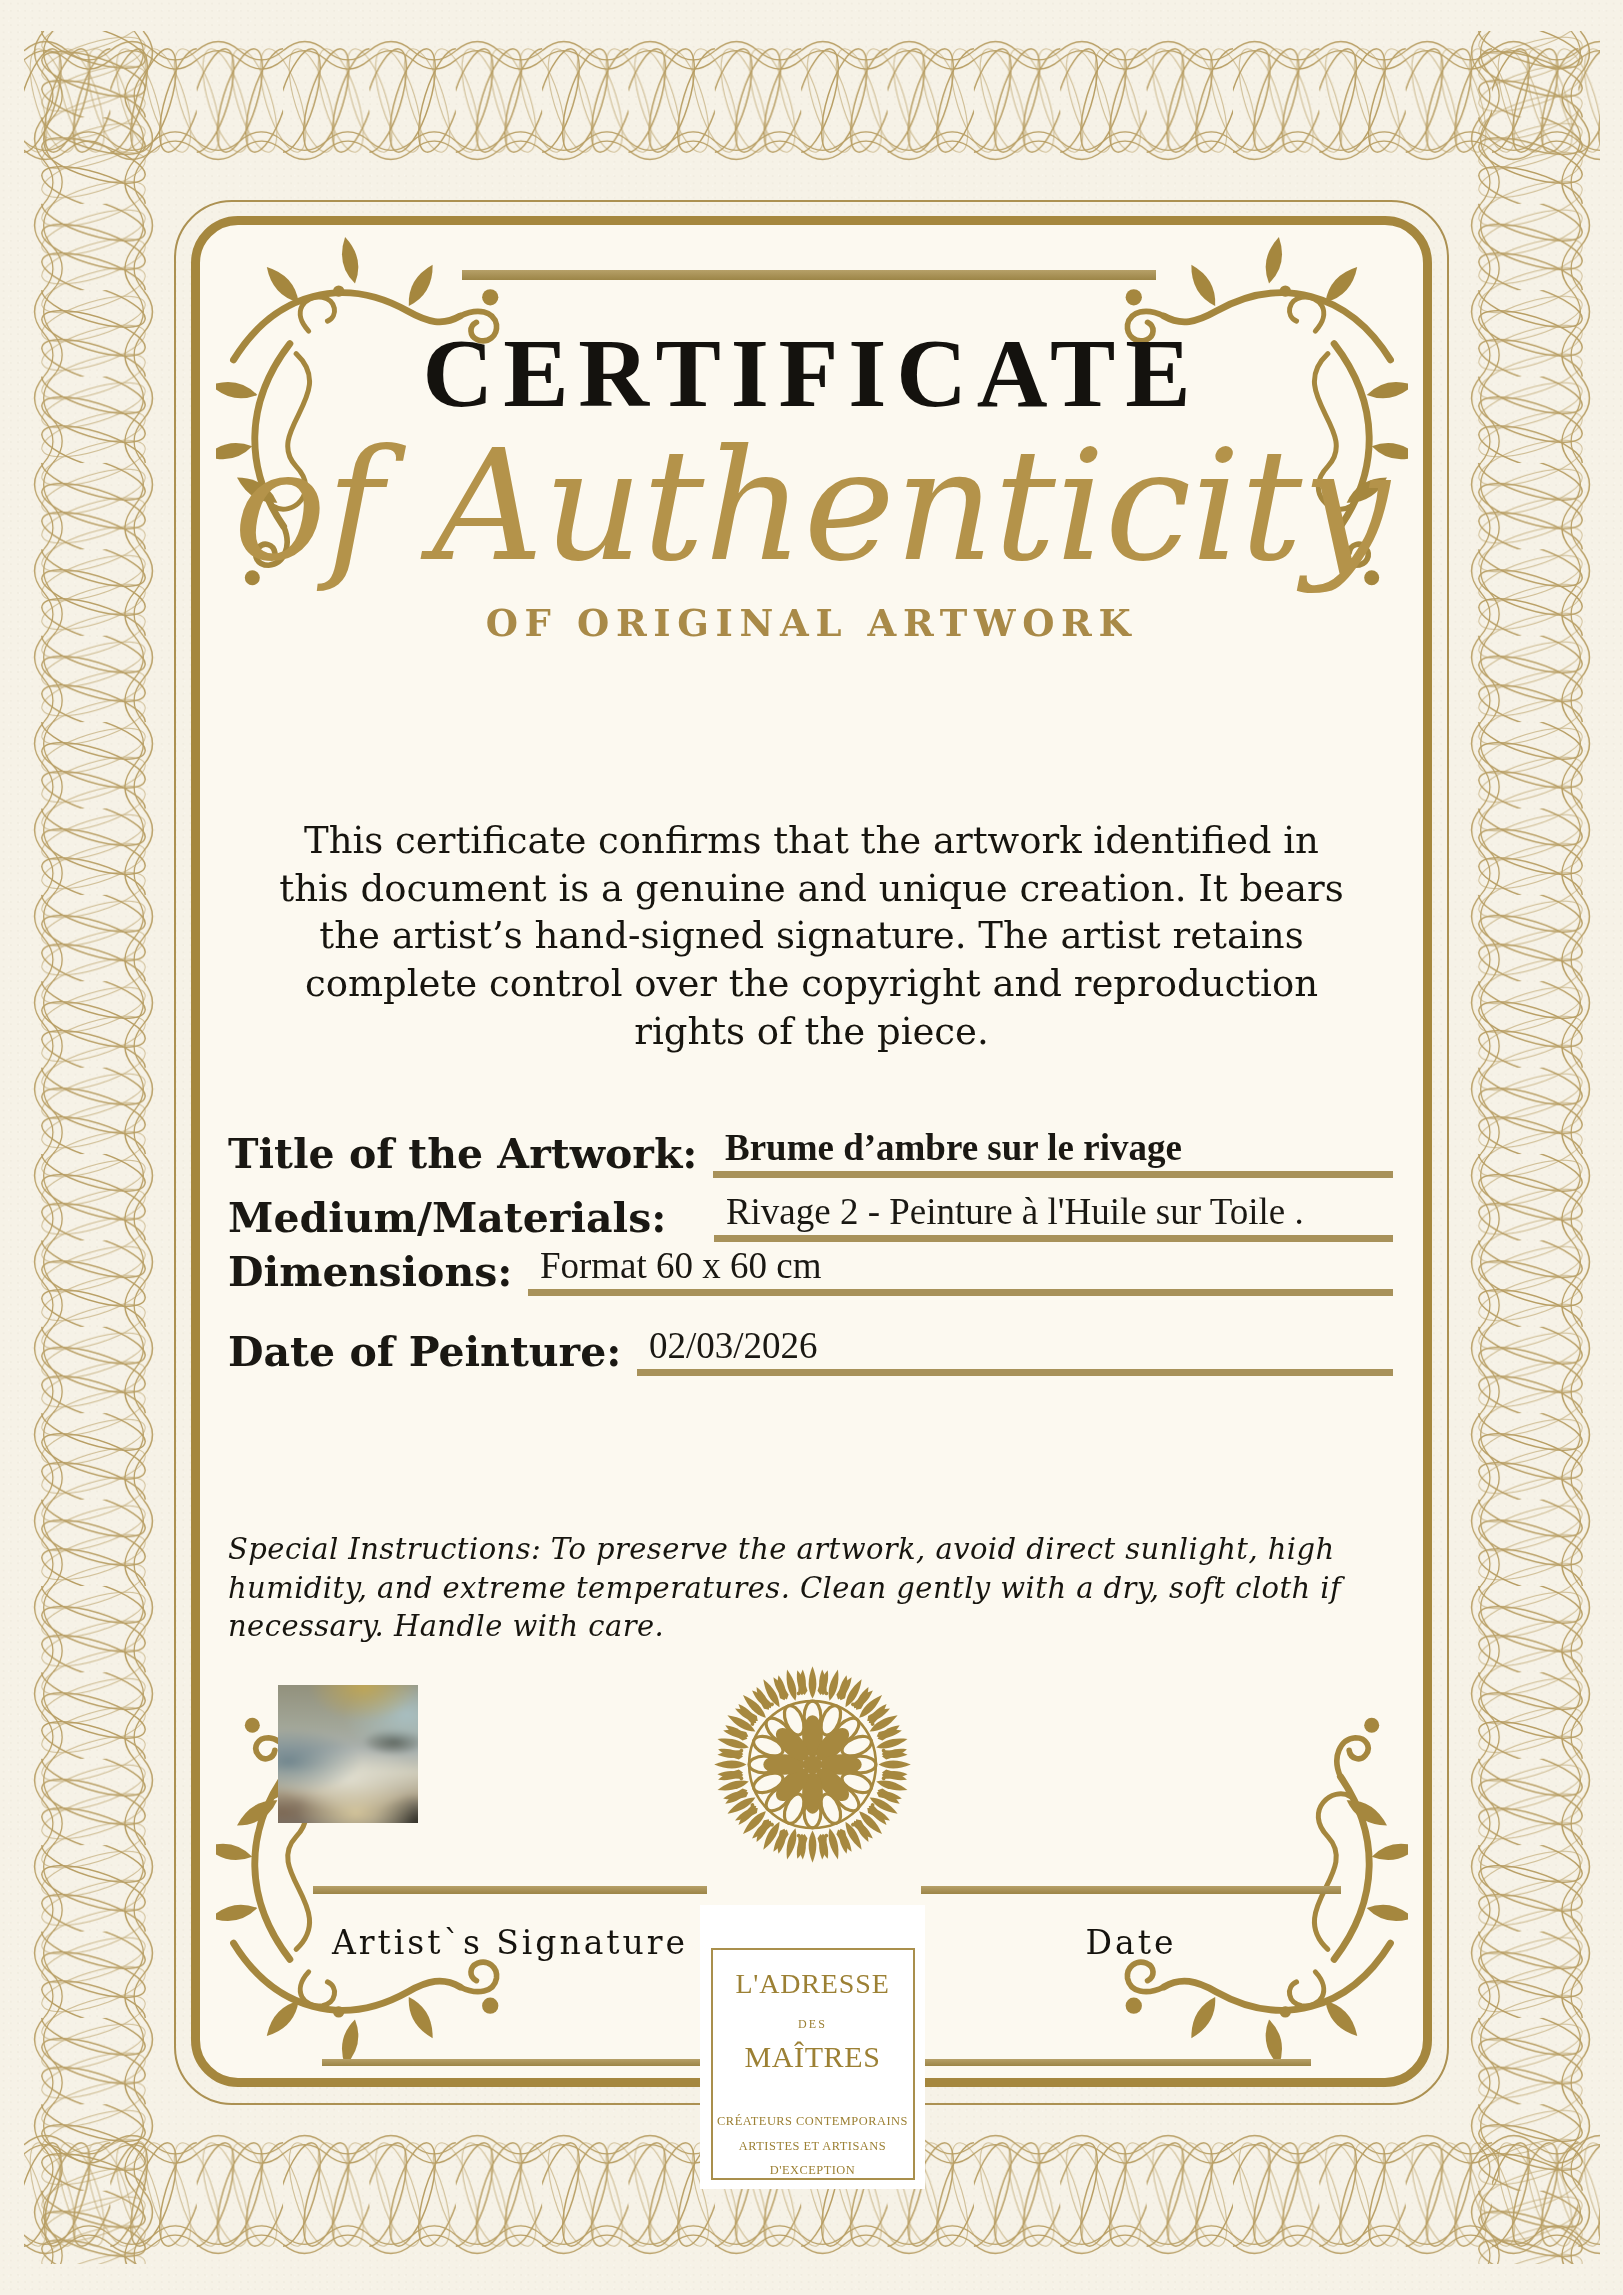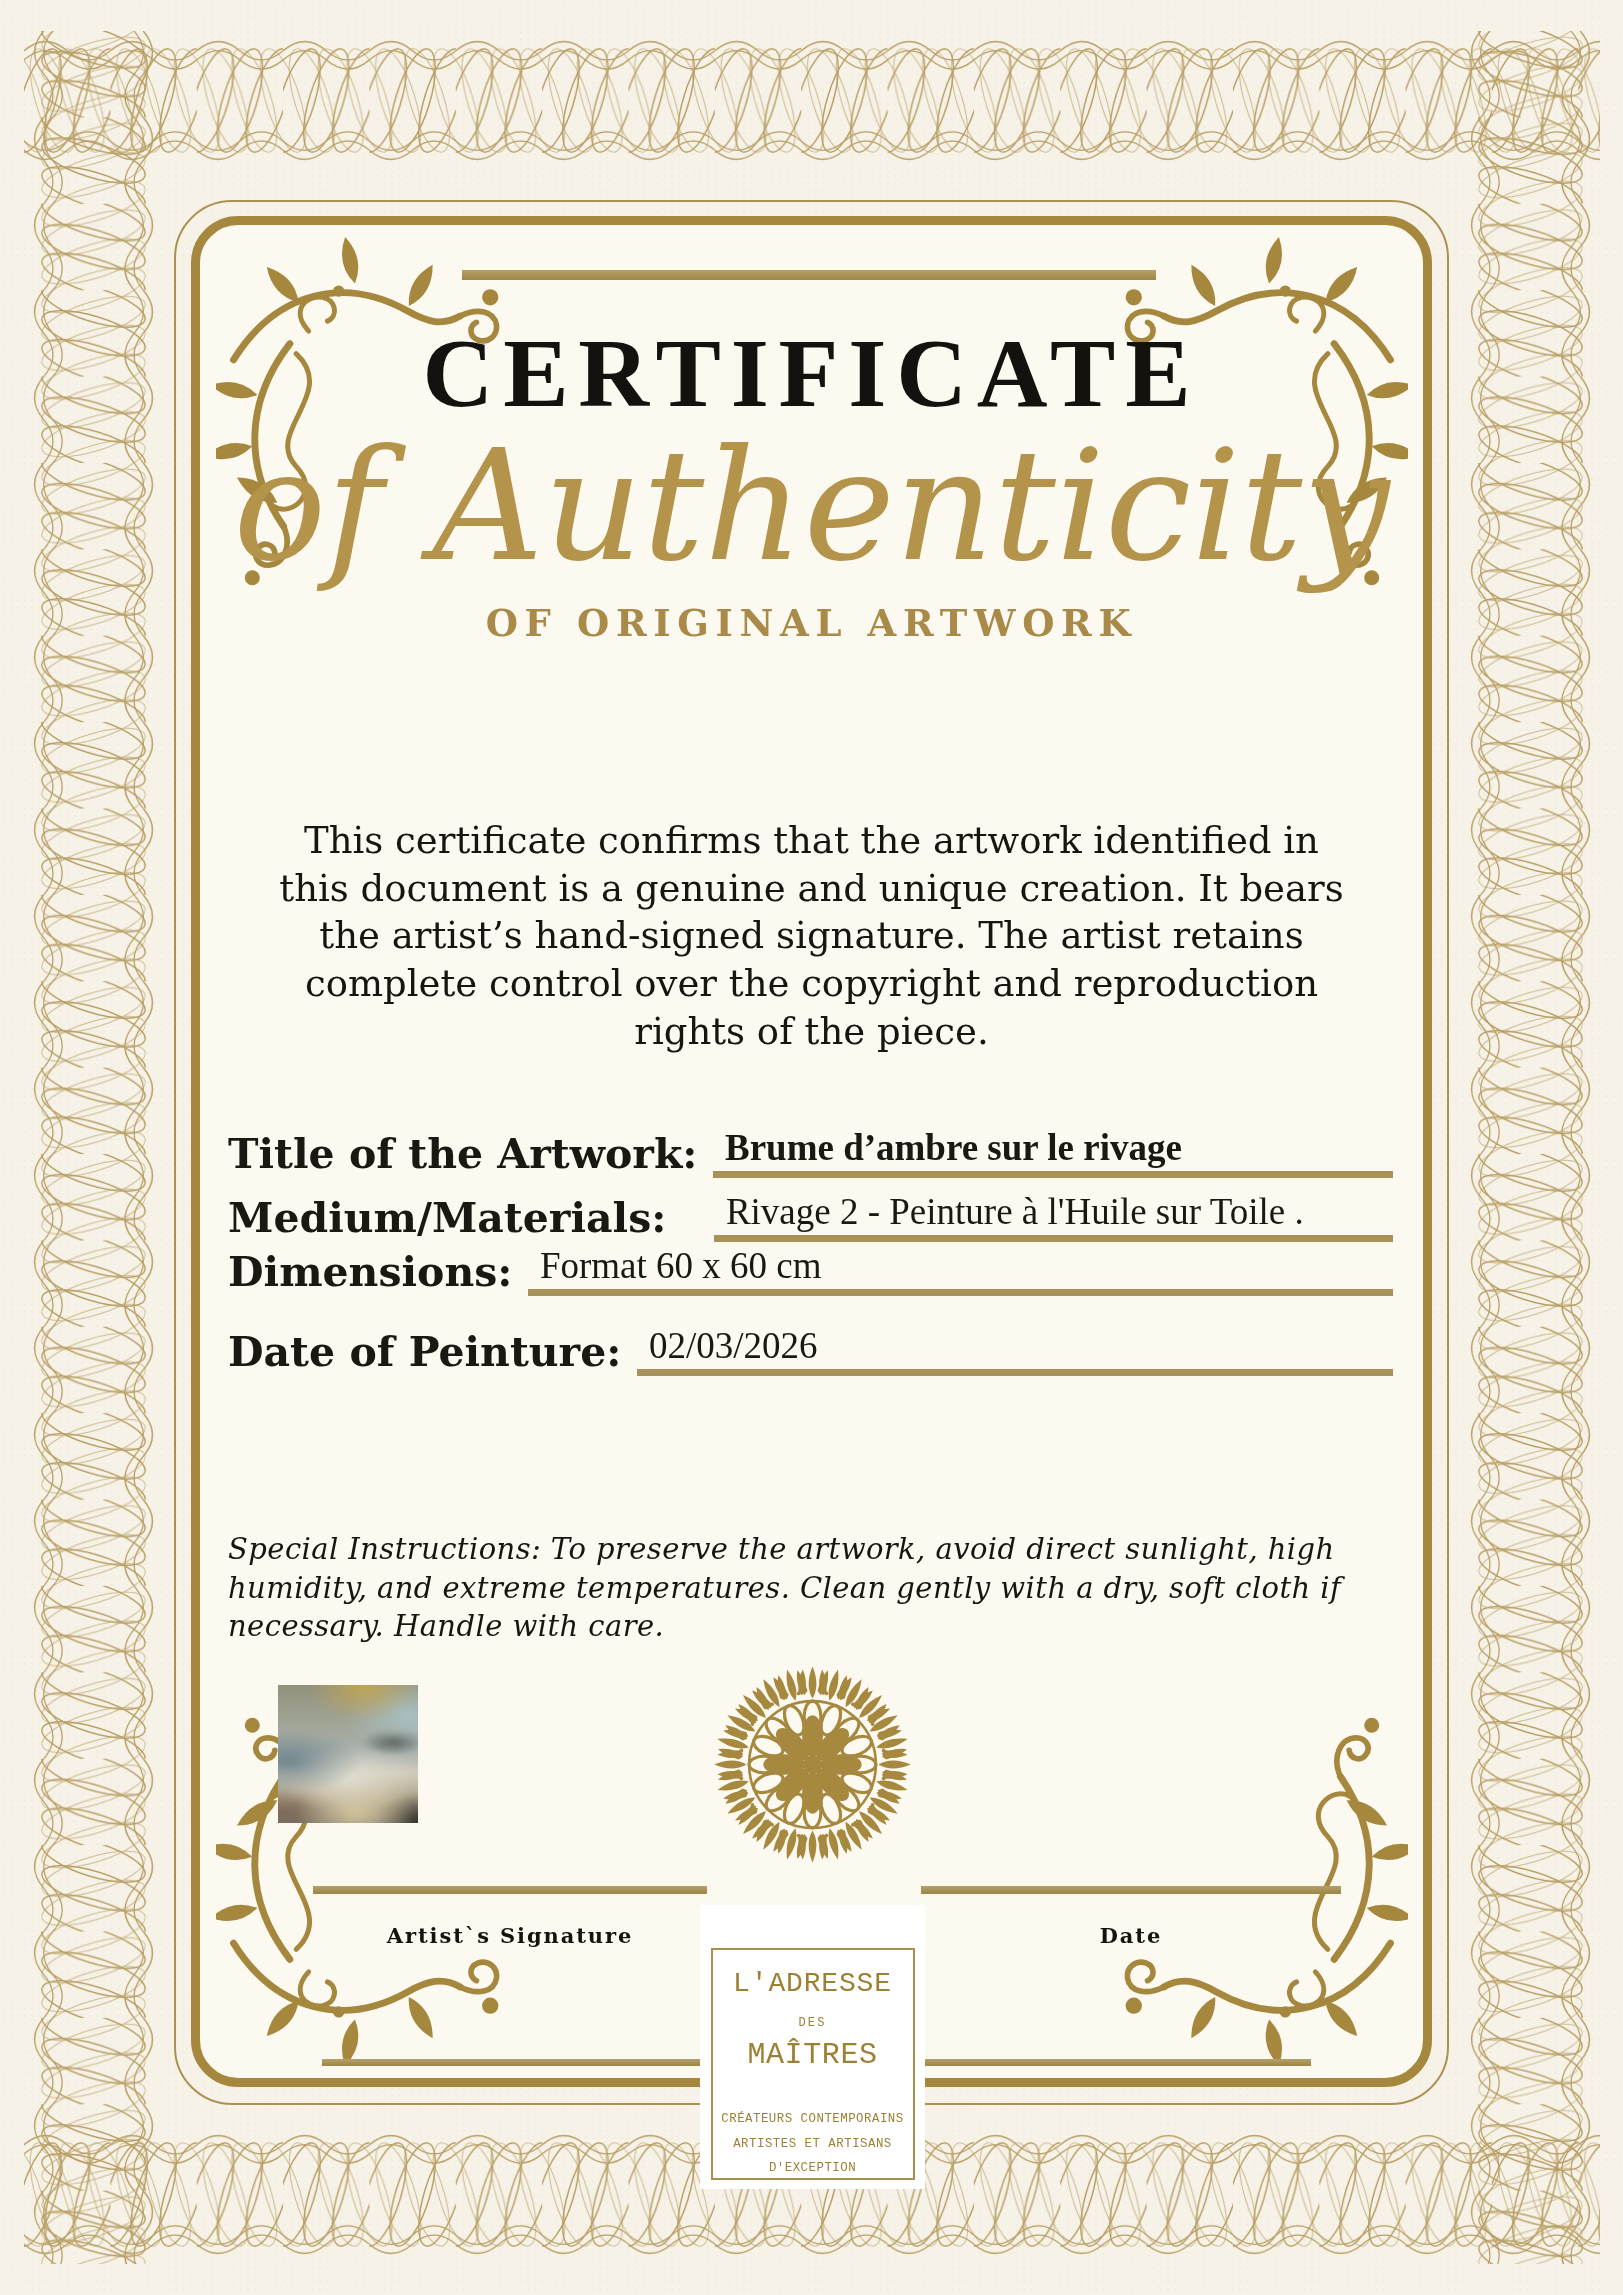--- a/index.html
+++ b/index.html
@@ -79,38 +79,38 @@
       radial-gradient(46px 18.3px at 80% 42%, rgba(56,57,45,0.95), transparent 70%),
       radial-gradient(105px 46px at 12% 55%, rgba(94,120,132,0.8), transparent 70%),
       radial-gradient(111px 52px at 50% 66%, rgba(226,224,210,0.9), transparent 65%),
       radial-gradient(98px 59px at 55% 88%, rgba(214,198,155,0.95), transparent 60%),
       radial-gradient(79px 46px at 98% 95%, rgba(40,38,28,0.95), transparent 65%),
       radial-gradient(98px 39px at 8% 88%, rgba(123,101,80,0.9), transparent 65%),
       linear-gradient(180deg,#8f8d77 0%,#a2a698 32%,#a9b0ae 48%,#cfccba 62%,#b0a58c 78%,#68696a 100%);
   }
   .medallion{position:absolute;left:709px;top:1661px;width:207px;height:207px;z-index:2;}
   .sig-label{
-    position:absolute;z-index:3;text-align:center;font-size:21px;letter-spacing:0.09em;
-    font-family:"DejaVu Serif",serif;color:#15130e;font-weight:bold;
+    position:absolute;z-index:3;text-align:center;font-size:33px;letter-spacing:0.09em;
+    font-family:"DejaVu Serif",serif;color:#15130e;
   }
   .sig-artist{left:313px;top:1923px;width:394px;}
   .sig-date{left:921px;top:1923px;width:420px;}
 
   .card{
     position:absolute;left:700px;top:1905px;width:225px;height:284px;
     background:#ffffff;z-index:6;
   }
   .card-border{
     position:absolute;left:10.5px;right:10.5px;top:43px;bottom:9.2px;
     border:2px solid #a98f4c;
   }
   .card-content{
     position:absolute;left:12.4px;right:12.4px;top:45px;bottom:11px;
     display:flex;flex-direction:column;align-items:center;justify-content:flex-start;
-    color:#9c8034;font-family:Liberation Mono, monospace;text-align:center;
+    color:#9c8034;font-family:Liberation Serif, serif;text-align:center;
   }
   .c1{font-size:28px;letter-spacing:0.03em;margin-top:18.3px;}
   .c2{font-size:12px;letter-spacing:0.18em;margin-top:17px;}
   .c3{font-size:30px;letter-spacing:0.02em;margin-top:7.9px;}
   .crule{width:131px;height:2px;background:#a98f4c;margin:19.6px 0 15.7px 0;}
   .c4{font-size:12.4px;letter-spacing:0.04em;line-height:1.95;}
 </style>
 </head>
 <body>
 

